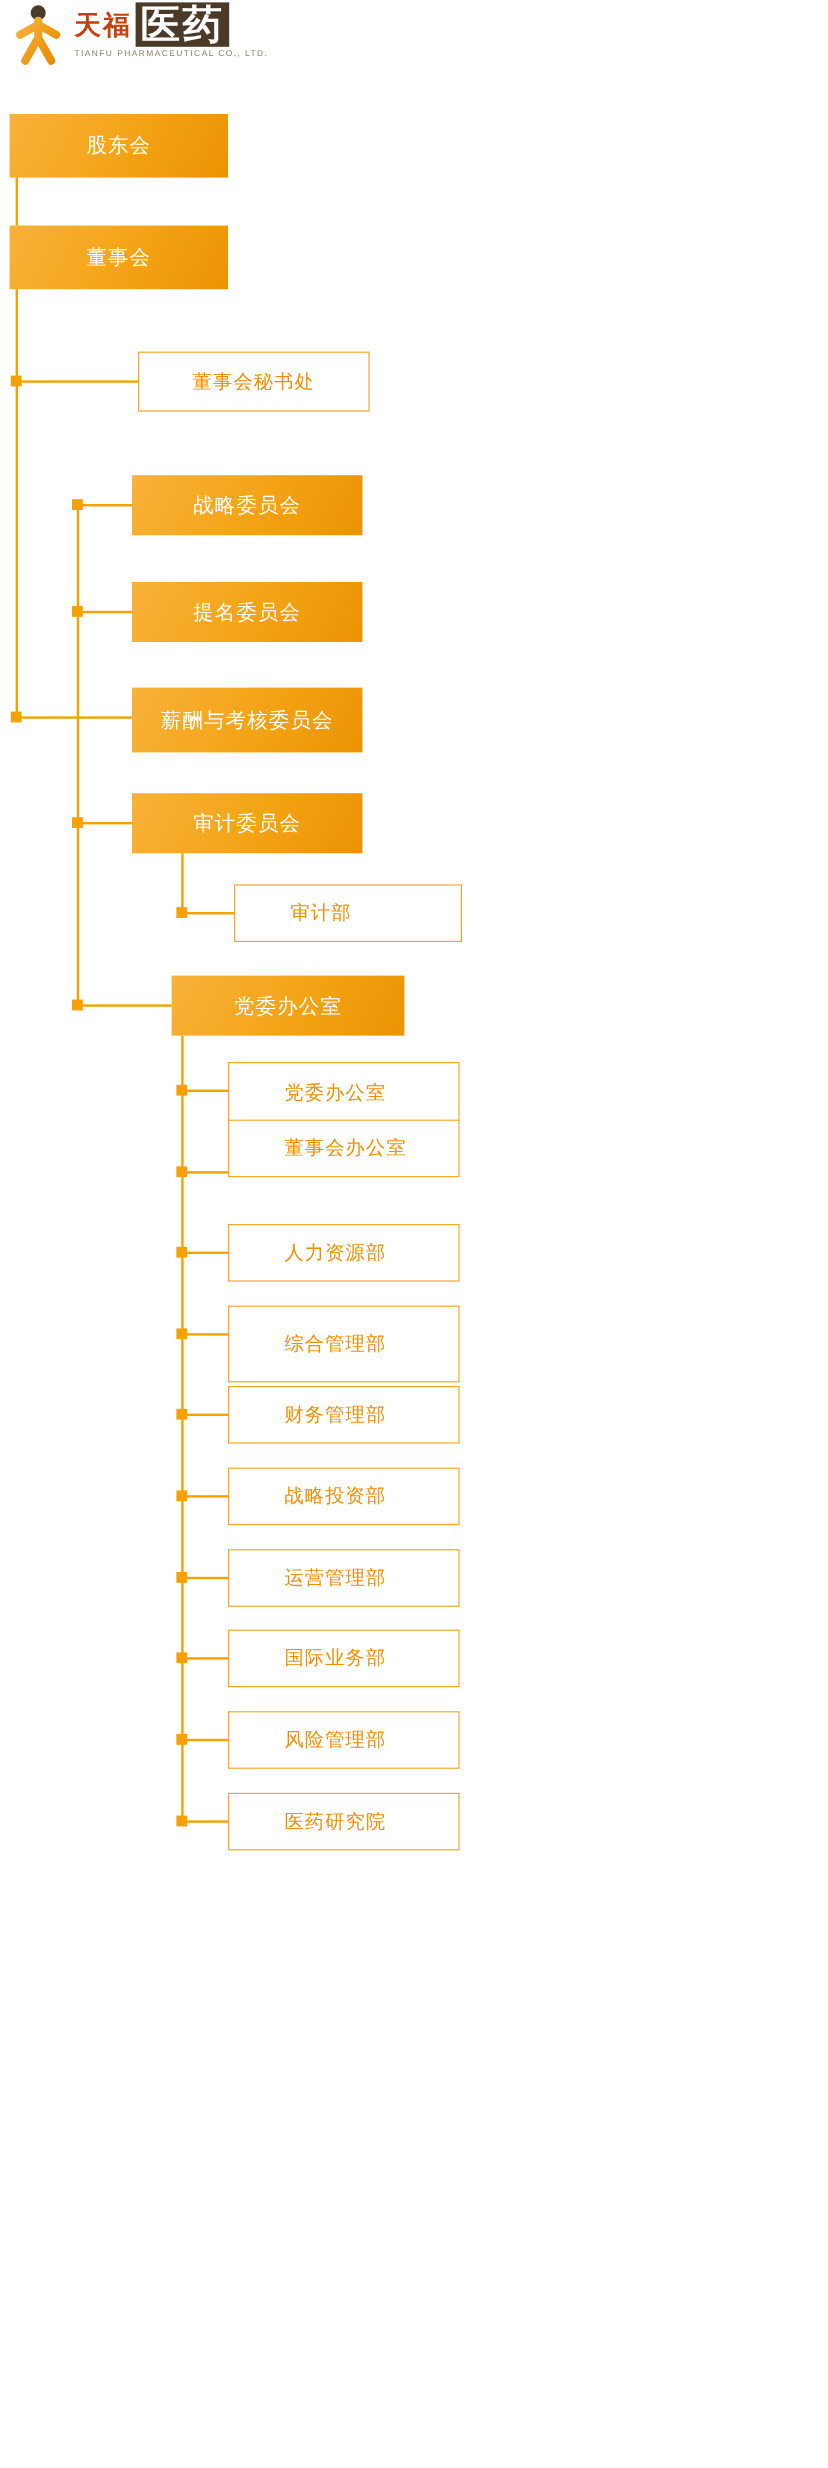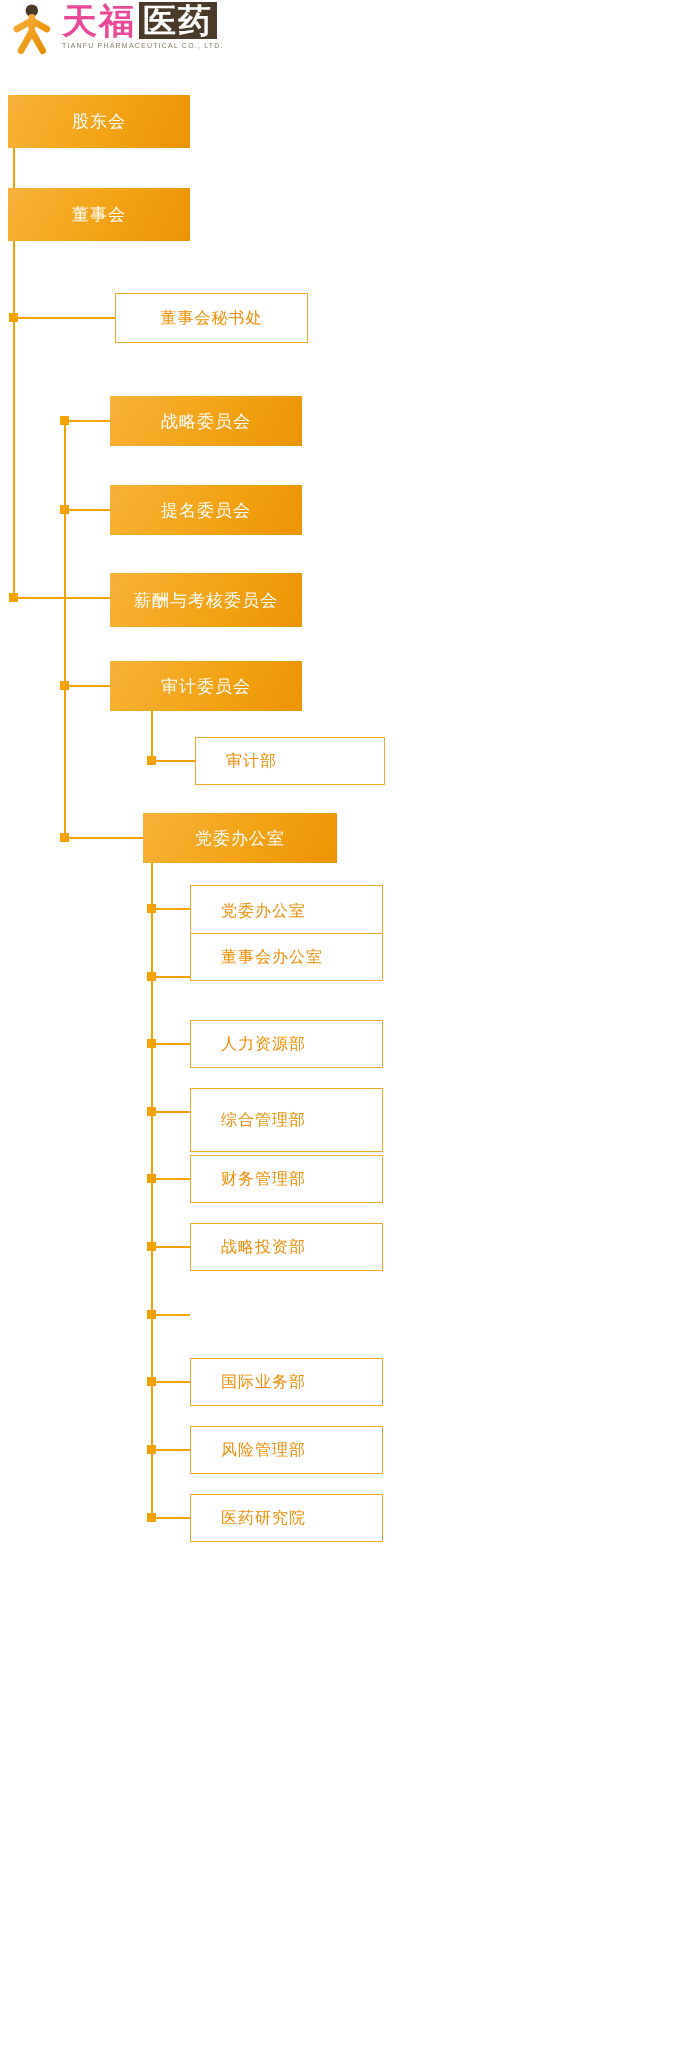--- a/index.html
+++ b/index.html
@@ -4,30 +4,30 @@
 <style>
   * { margin:0; padding:0; box-sizing:border-box; }
   html,body { background:#ffffff; }
   body { font-family:"Liberation Sans","DejaVu Sans",sans-serif; }
   .canvas { position:relative; width:690px; height:2057px; background:#ffffff; overflow:hidden; }
 
   
   .logo { position:absolute; left:6px; top:2px; display:flex; align-items:flex-start; gap:6px; }
   .logo-person svg { width:50px; height:54px; display:block; }
   .logo-main { display:flex; align-items:center; line-height:1; }
-  .logo-p1 { font-size:35px; font-weight:bold; color:#ec4899; letter-spacing:2px; }
+  .logo-p1 { font-size:22px; font-weight:bold; color:#c2410c; letter-spacing:2px; }
   .logo-p2 { font-size:33px; font-weight:bold; color:#ffffff; background:#4c3a28; padding:2px 4px; margin-left:3px; letter-spacing:2px; }
   .logo-sub { font-size:7px; color:#8a7a66; letter-spacing:1.2px; margin-top:3px; white-space:nowrap; }
 
   
   .box { position:absolute; display:flex; align-items:center; justify-content:center;
          font-size:17px; letter-spacing:1px; white-space:nowrap; }
   .box.filled { background:linear-gradient(118deg,#f8b23a 0%,#f3a315 55%,#eb9303 100%); color:#ffffff; }
   .box.outline { border:1px solid #f5a82e; color:#f08e00; background:#ffffff; font-size:16px; }
-  .box.outline.left { justify-content:flex-start; padding-left:30px; }
+  .box.outline.left { justify-content:flex-start; padding-left:46px; }
 
   
   .line { position:absolute; background:#f5a100; }
   .node-dot { position:absolute; width:9px; height:9px; background:#f5a100; }
 </style>
 </head>
 <body>
 
 <div class="canvas">
 
@@ -107,17 +107,18 @@
   <div class="box outline left" style="left:195px;top:737px;width:190px;height:48px">审计部</div>
 
   <div class="box filled" style="left:143px;top:813px;width:194px;height:50px">党委办公室</div>
 
   <div class="box outline left" style="left:190px;top:885px;width:193px;height:52px">党委办公室</div>
   <div class="box outline left" style="left:190px;top:933px;width:193px;height:48px">董事会办公室</div>
   <div class="box outline left" style="left:190px;top:1020px;width:193px;height:48px">人力资源部</div>
   <div class="box outline left" style="left:190px;top:1088px;width:193px;height:64px">综合管理部</div>
   <div class="box outline left" style="left:190px;top:1155px;width:193px;height:48px">财务管理部</div>
   <div class="box outline left" style="left:190px;top:1223px;width:193px;height:48px">战略投资部</div>
+  <div class="box outline left" style="left:190px;top:1291px;width:193px;height:48px">运营管理部</div>
   <div class="box outline left" style="left:190px;top:1358px;width:193px;height:48px">国际业务部</div>
   <div class="box outline left" style="left:190px;top:1426px;width:193px;height:48px">风险管理部</div>
   <div class="box outline left" style="left:190px;top:1494px;width:193px;height:48px">医药研究院</div>
 
 </div>
 
 </body></html>

